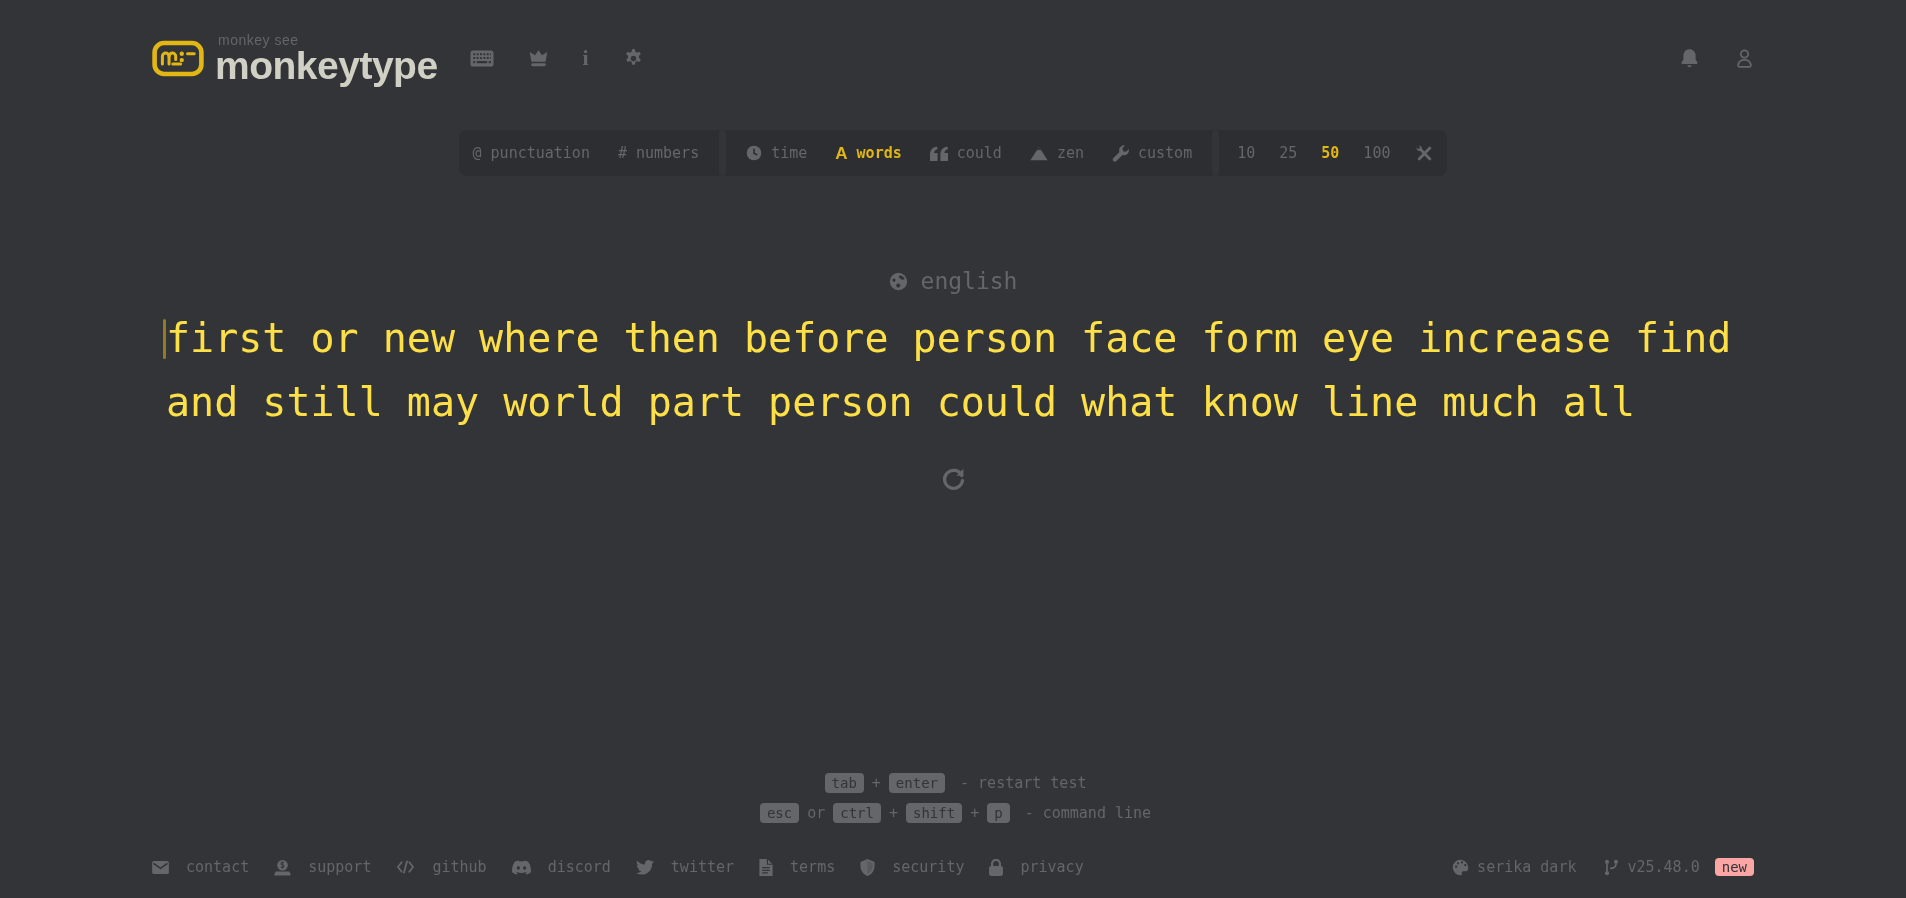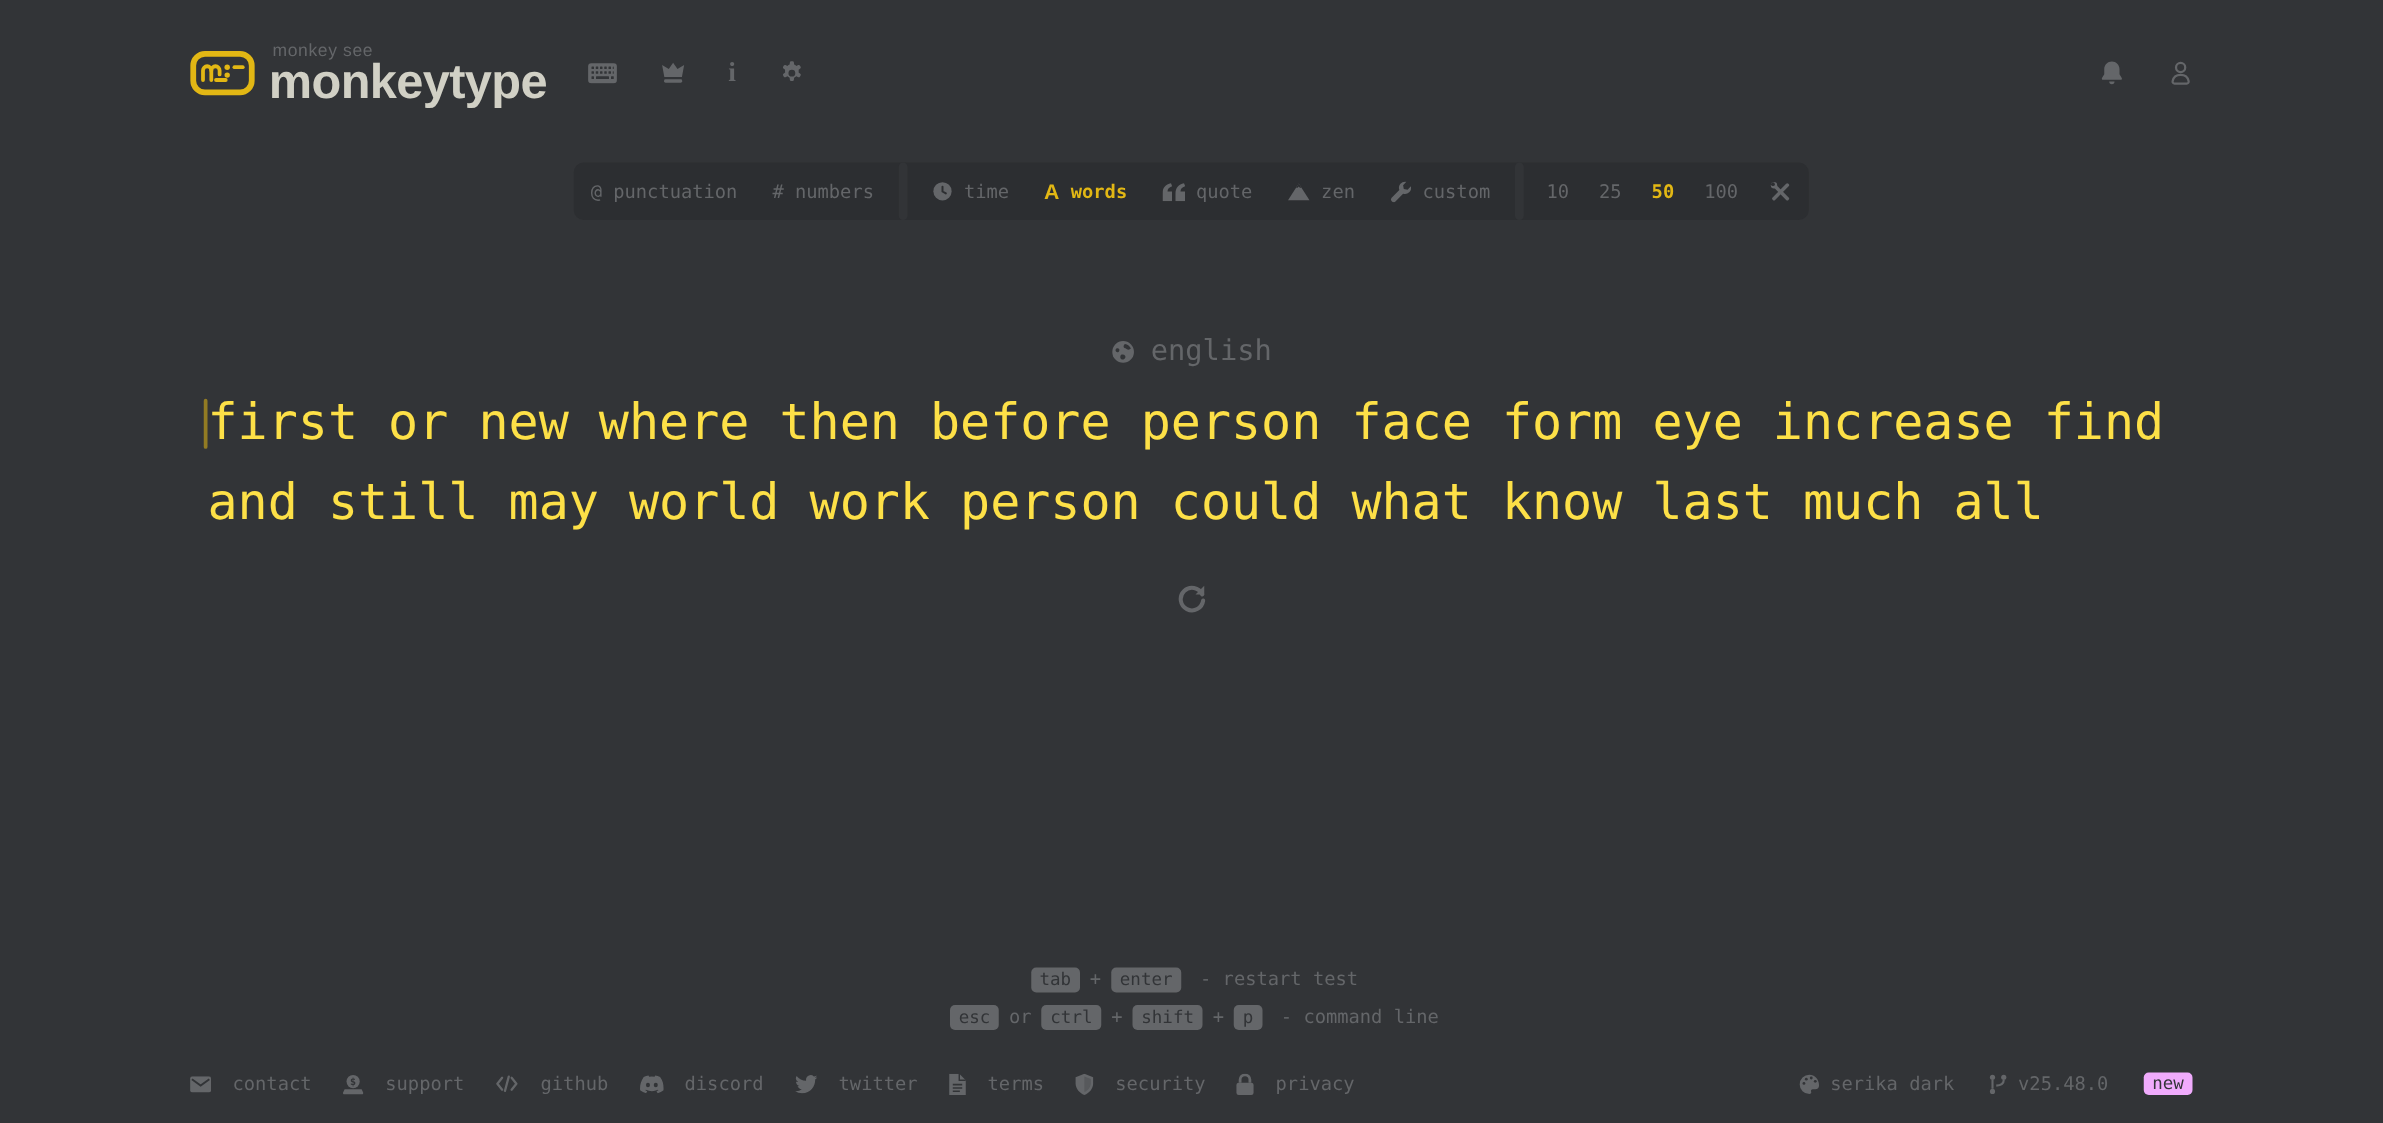--- a/index.html
+++ b/index.html
@@ -58,22 +58,22 @@
 
   
   footer { margin-top:30px; margin-bottom:22px; display:flex; justify-content:space-between;
            align-items:center; color:#646669; font-size:15px; }
   .flinks { display:flex; gap:25px; }
   .flink { display:flex; align-items:center; gap:17px; color:#646669; text-decoration:none;
            cursor:pointer; }
   .fright { display:flex; align-items:center; gap:28px; }
   .fbtn { display:flex; align-items:center; gap:8px; background:none; border:none;
           color:#646669; font-family:"DejaVu Sans Mono", monospace; font-size:15px; cursor:pointer;justify-content:flex-end; }
-  .badge { background:#f0abfc; color:#323437; border-radius:4px; padding:1px 7px;
-           font-size:14px; margin-left:20px; }
+  .badge { background:#fca5a5; color:#323437; border-radius:4px; padding:1px 7px;
+           font-size:14px; margin-left:7px; }
   svg { display:block; }
 </style>
 </head>
 <body>
 
 <div class="app">
 
   <header>
     <div class="logo">
       <svg class="logo-icon" viewBox="0 0 36 25">
@@ -186,21 +186,21 @@
         <span class="bold-a">A</span>
         <span>words</span>
       </button>
       <button class="cfg-btn">
         <span>
           <svg width="18" height="15" viewBox="0 0 18 15">
             <path fill="currentColor" d="M0 15V8.7C0 4.3 2.4 1.6 6.8.6l.9 2.3C5.3 3.7 4 5.2 4 7.1h3.6V15H0z"></path>
             <path fill="currentColor" d="M10.4 15V8.7c0-4.4 2.4-7.1 6.8-8.1l.9 2.3c-2.4.8-3.7 2.3-3.7 4.2H18V15h-7.6z"></path>
           </svg>
         </span>
-        <span>quote</span>
+        <span>could</span>
       </button>
       <button class="cfg-btn">
         <span>
           <svg width="18" height="15" viewBox="0 0 18 15">
             <path d="M9 .8 17.6 14.2H.4z" fill="currentColor"></path>
             <path d="M9 .8 11.2 4.2H9.9L9 3.2l-.9 1H6.8z" fill="#2c2e31"></path>
           </svg>
         </span>
         <span>zen</span>
       </button>
@@ -253,21 +253,21 @@
             <path d="M8 11c1.8-.4 3.1.8 2.7 2.2-.3 1.2-1.8 1.9-3 1.4-1.2-.6-1.1-3.2.3-3.6z"></path>
           </g>
         </svg>
       </span>
       <span>english</span>
     </div>
 
     <div class="words">
       <div class="caret"></div>
       <div class="word-line">first or new where then before person face form eye increase find</div>
-      <div class="word-line">and still may world work person could what know last much all</div>
+      <div class="word-line">and still may world part person could what know line much all</div>
     </div>
 
     <button class="restart" style="display:block;">
       <span>
         <svg width="25" height="25" viewBox="0 0 20 20">
           <path d="M16.6 7.6A7.2 7.2 0 1 0 17.2 11.6" fill="none" stroke="currentColor" stroke-width="2.6" stroke-linecap="round"></path>
           <path d="M17.9 2.1v5.6h-5.6z" fill="currentColor"></path>
         </svg>
       </span>
     </button>

